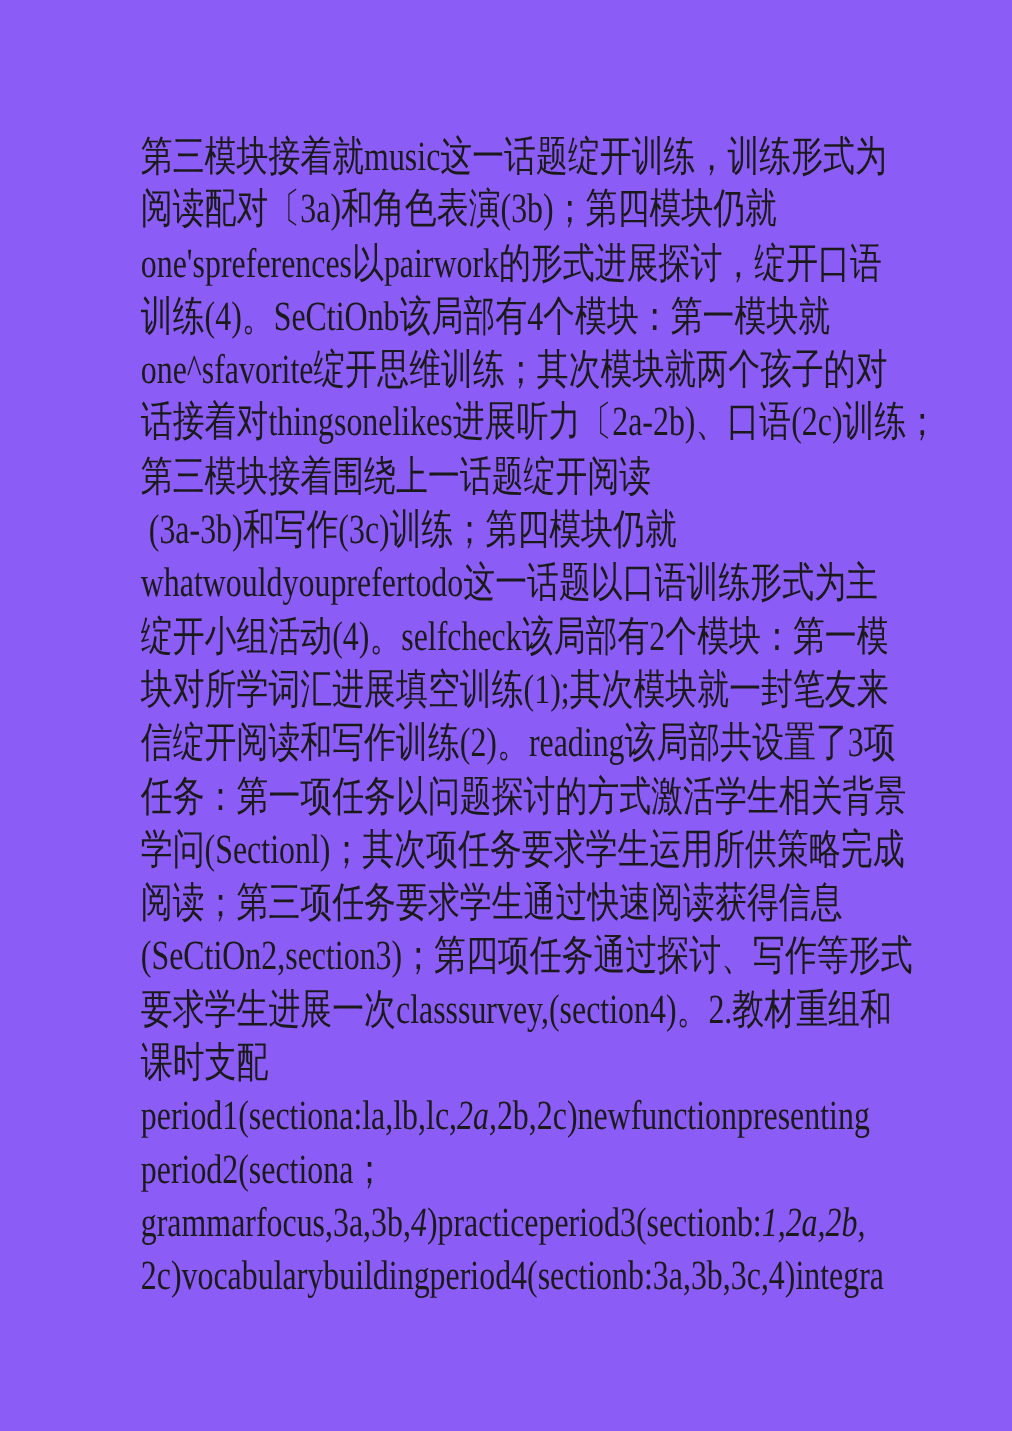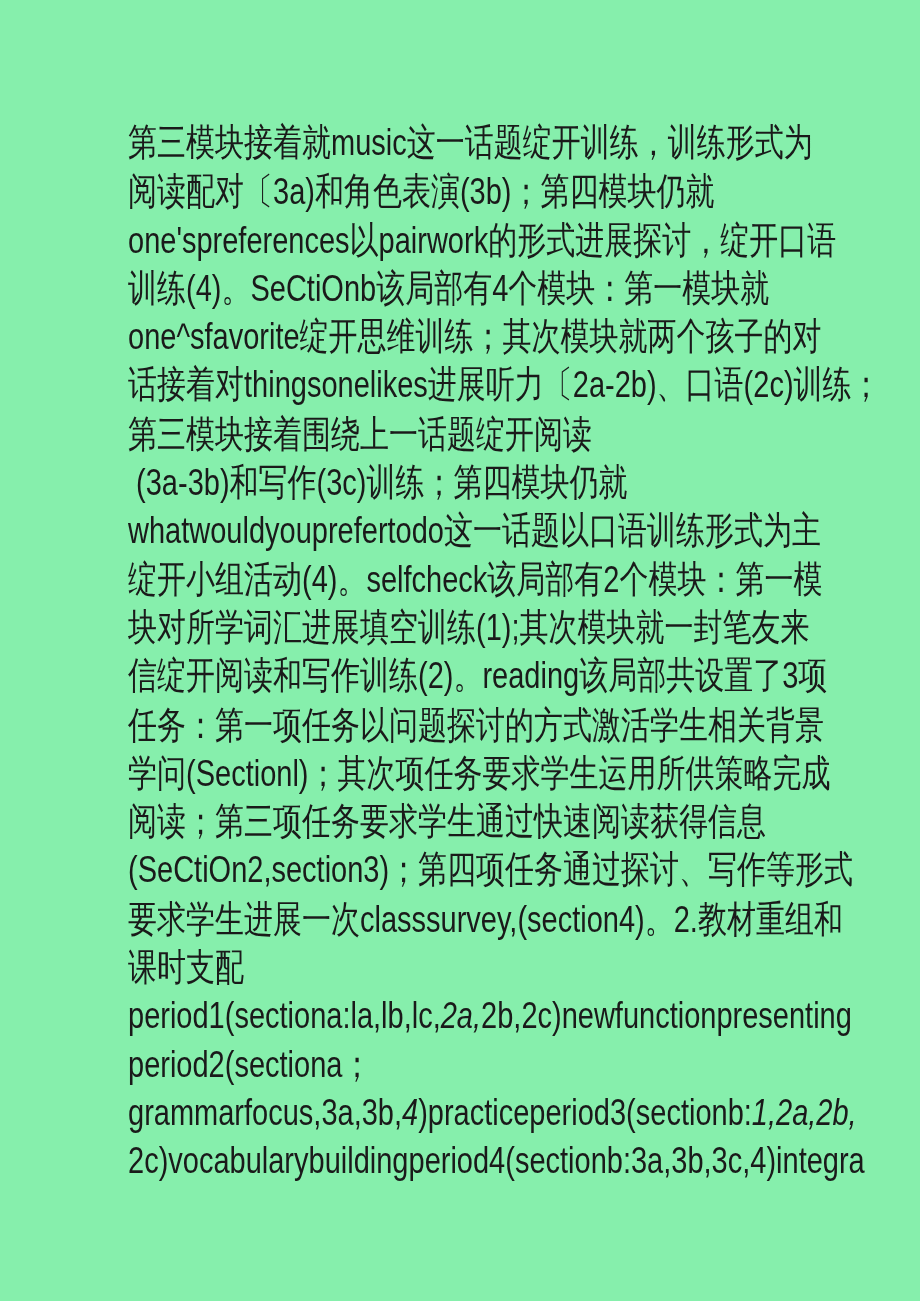--- a/index.html
+++ b/index.html
@@ -31,15 +31,15 @@
   .text-line {
     height: 37.3px;
   }
   .run-italic {
     font-style: italic;
   }
 </style>
 </head>
 <body>
 
-<div class="page" style="background: #86efac;">
+<div class="page" style="background: #8b5cf6; font-family: Liberation Serif, serif;">
   <div class="text-block" id="text-block" style="color: rgb(26, 26, 26);"><div class="text-line"><span class="run-normal">第三模块接着就music这一话题绽开训练，训练形式为</span></div><div class="text-line"><span class="run-normal">阅读配对〔3a)和角色表演(3b)；第四模块仍就</span></div><div class="text-line"><span class="run-normal">one'spreferences以pairwork的形式进展探讨，绽开口语</span></div><div class="text-line"><span class="run-normal">训练(4)。SeCtiOnb该局部有4个模块：第一模块就</span></div><div class="text-line"><span class="run-normal">one^sfavorite绽开思维训练；其次模块就两个孩子的对</span></div><div class="text-line"><span class="run-normal">话接着对thingsonelikes进展听力〔2a-2b)、口语(2c)训练；</span></div><div class="text-line"><span class="run-normal">第三模块接着围绕上一话题绽开阅读</span></div><div class="text-line"><span class="run-normal"> (3a-3b)和写作(3c)训练；第四模块仍就</span></div><div class="text-line"><span class="run-normal">whatwouldyouprefertodo这一话题以口语训练形式为主</span></div><div class="text-line"><span class="run-normal">绽开小组活动(4)。selfcheck该局部有2个模块：第一模</span></div><div class="text-line"><span class="run-normal">块对所学词汇进展填空训练(1);其次模块就一封笔友来</span></div><div class="text-line"><span class="run-normal">信绽开阅读和写作训练(2)。reading该局部共设置了3项</span></div><div class="text-line"><span class="run-normal">任务：第一项任务以问题探讨的方式激活学生相关背景</span></div><div class="text-line"><span class="run-normal">学问(Sectionl)；其次项任务要求学生运用所供策略完成</span></div><div class="text-line"><span class="run-normal">阅读；第三项任务要求学生通过快速阅读获得信息</span></div><div class="text-line"><span class="run-normal">(SeCtiOn2,section3)；第四项任务通过探讨、写作等形式</span></div><div class="text-line"><span class="run-normal">要求学生进展一次classsurvey,(section4)。2.教材重组和</span></div><div class="text-line"><span class="run-normal">课时支配</span></div><div class="text-line"><span class="run-normal">period1(sectiona:la,lb,lc,</span><span class="run-italic">2a,</span><span class="run-normal">2b,2c)newfunctionpresenting</span></div><div class="text-line"><span class="run-normal">period2(sectiona；</span></div><div class="text-line"><span class="run-normal">grammarfocus,3a,3b,</span><span class="run-italic">4</span><span class="run-normal">)practiceperiod3(sectionb:</span><span class="run-italic">1,2a,2b,</span></div><div class="text-line"><span class="run-normal">2c)vocabularybuildingperiod4(sectionb:3a,3b,3c,4)integra</span></div></div>
 </div>
 
 </body></html>

